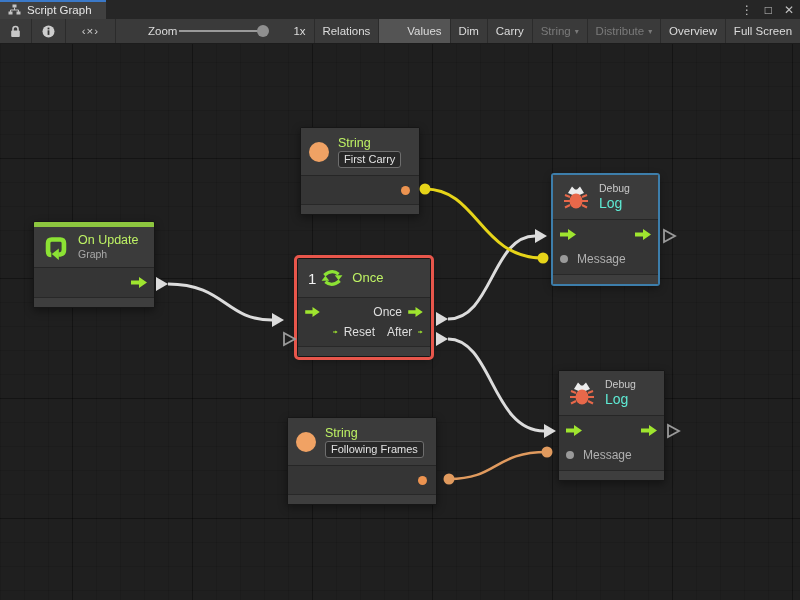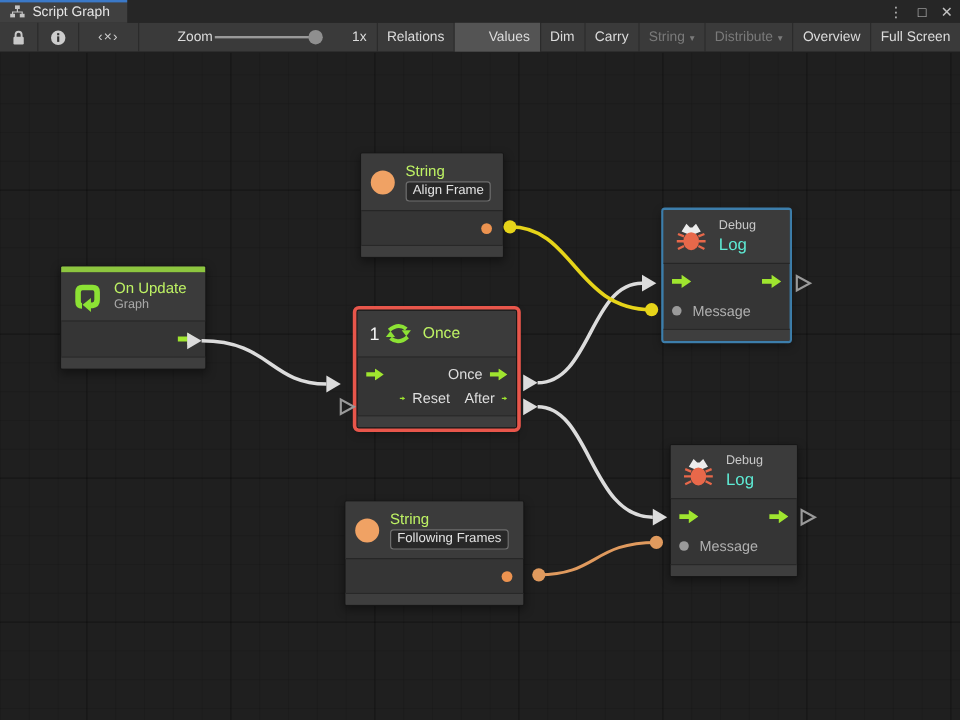--- a/index.html
+++ b/index.html
@@ -157,21 +157,21 @@
       <span>Overview</span>
       </div>
     <div class="tsep"></div>
     <div class="tbtn">
       <span>Full Screen</span>
       </div>
   </div>
 
   <div class="canvas">
 
-    <div class="node" style="left:50px; top:177px; width:122px;">
+    <div class="node" style="left:33px; top:177px; width:122px;">
       <div class="evt-strip"></div>
       <div class="nhead" style="padding:5px 8px; gap:8px;">
         <svg width="28" height="28" viewBox="0 0 30 30">
           <path d="M10,23.5 Q6.5,23.5 6.5,19.5 V11 Q6.5,7 10.5,7 H19.5 Q23.5,7 23.5,11 V18 Q23.5,22.5 19.5,23 H17.5" fill="none" stroke="#8ce234" stroke-width="5" stroke-linejoin="round"></path>
           <polygon points="18,16.5 18,29 10.5,22.5" fill="#8ce234"></polygon>
         </svg>
         <div>
           <div class="title-md">On Update</div>
           <div class="subtitle">Graph</div>
         </div>
@@ -183,21 +183,21 @@
         </svg>
       </div>
       <div class="nfoot"></div>
     </div>
 
     <div class="node" style="left:300px; top:83px; width:120px;">
       <div class="nhead" style="padding:7px 8px; gap:9px;">
         <div class="str-circle"></div>
         <div>
           <div class="title-md">String</div>
-          <div class="str-field">Align Frame</div>
+          <div class="str-field">First Carry</div>
         </div>
       </div>
       <div class="nrow" style="height:28px; padding-right:9px;">
         <span class="spacer"></span>
         <div class="orange-dot-port"></div>
       </div>
       <div class="nfoot"></div>
     </div>
 
     <div class="node selected" style="left:297px; top:214px; width:134px;">

